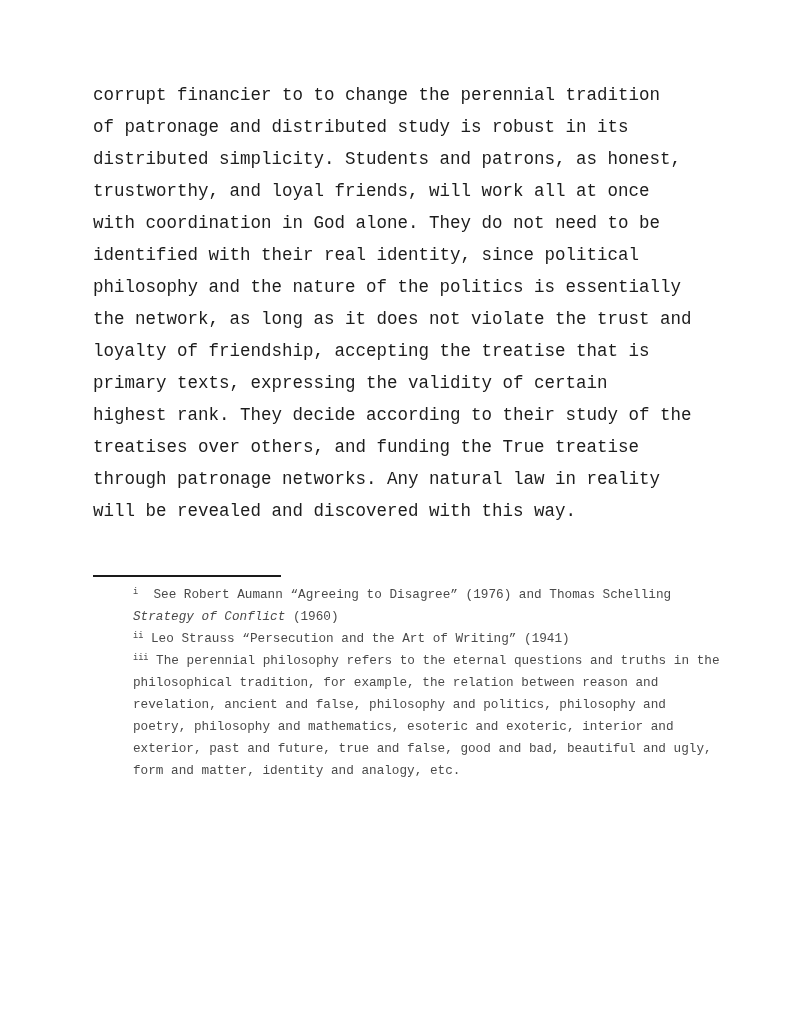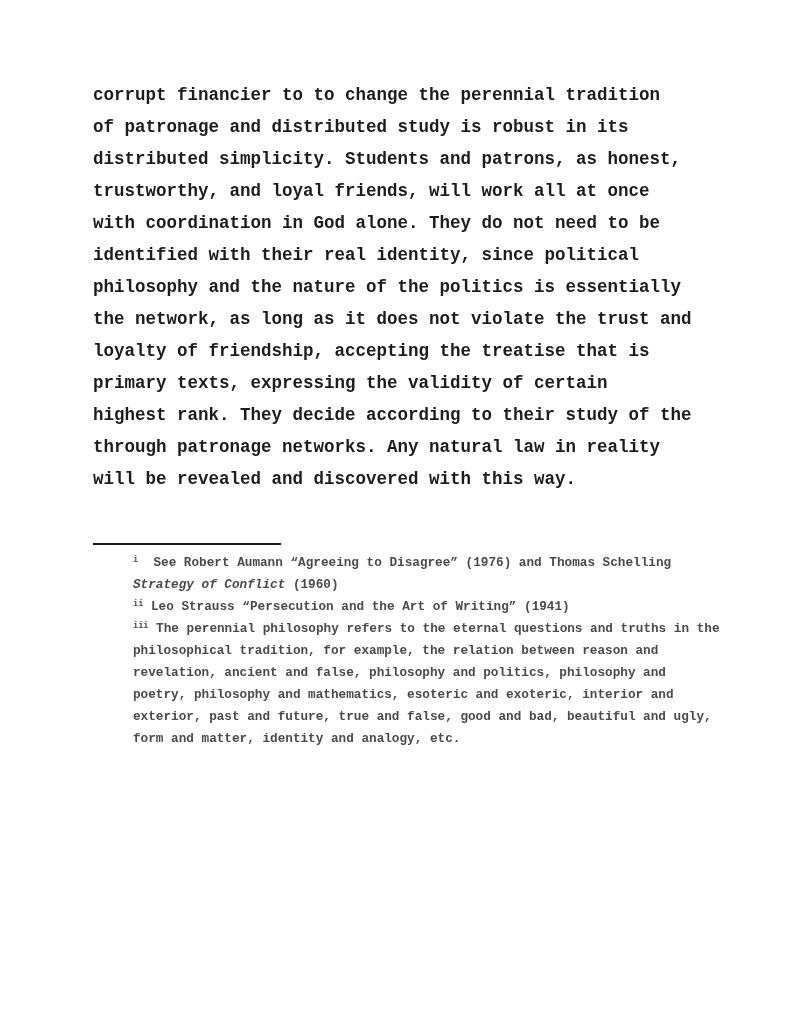--- a/index.html
+++ b/index.html
@@ -13,21 +13,20 @@
     height: 1023px;
     background: #ffffff;
     overflow: hidden;
     font-family: "Liberation Mono", "DejaVu Sans Mono", monospace;
   }
   .content {
     position: absolute;
     left: 93px;
     top: 79px;
     width: 640px;
-    font-weight: bold;
   }
   .body-text {
     color: #1c1c1c;
     font-size: 17.5px;
   }
   .body-line {
     line-height: 32px;
     height: 32px;
     white-space: pre;
   }
@@ -70,20 +69,21 @@
       <div class="body-line">of patronage and distributed study is robust in its</div>
       <div class="body-line">distributed simplicity. Students and patrons, as honest,</div>
       <div class="body-line">trustworthy, and loyal friends, will work all at once</div>
       <div class="body-line">with coordination in God alone. They do not need to be</div>
       <div class="body-line">identified with their real identity, since political</div>
       <div class="body-line">philosophy and the nature of the politics is essentially</div>
       <div class="body-line">the network, as long as it does not violate the trust and</div>
       <div class="body-line">loyalty of friendship, accepting the treatise that is</div>
       <div class="body-line">primary texts, expressing the validity of certain</div>
       <div class="body-line">highest rank. They decide according to their study of the</div>
+      <div class="body-line">treatises over others, and funding the True treatise</div>
       <div class="body-line">through patronage networks. Any natural law in reality</div>
       <div class="body-line">will be revealed and discovered with this way.</div>
     </div>
 
     <div class="footnote-separator"></div>
 
     <div class="footnotes">
 
       <div>
         <div class="fn-line"><sup class="fn-marker">i</sup><span>  See Robert Aumann “Agreeing to Disagree” (1976) and Thomas Schelling</span></div>

